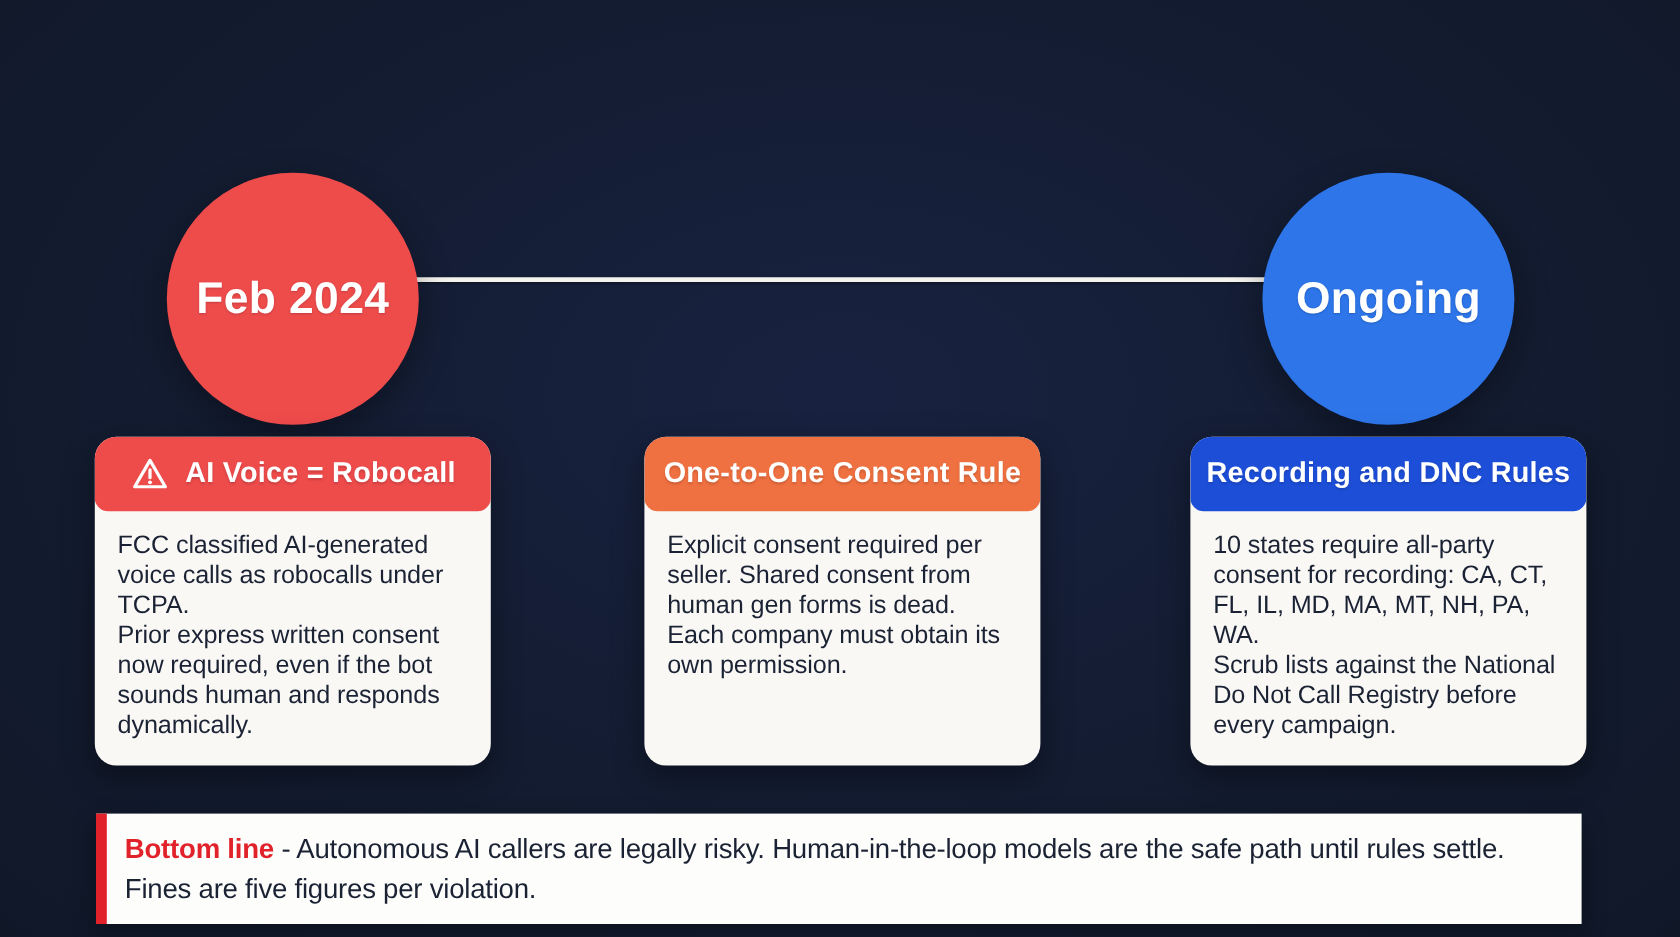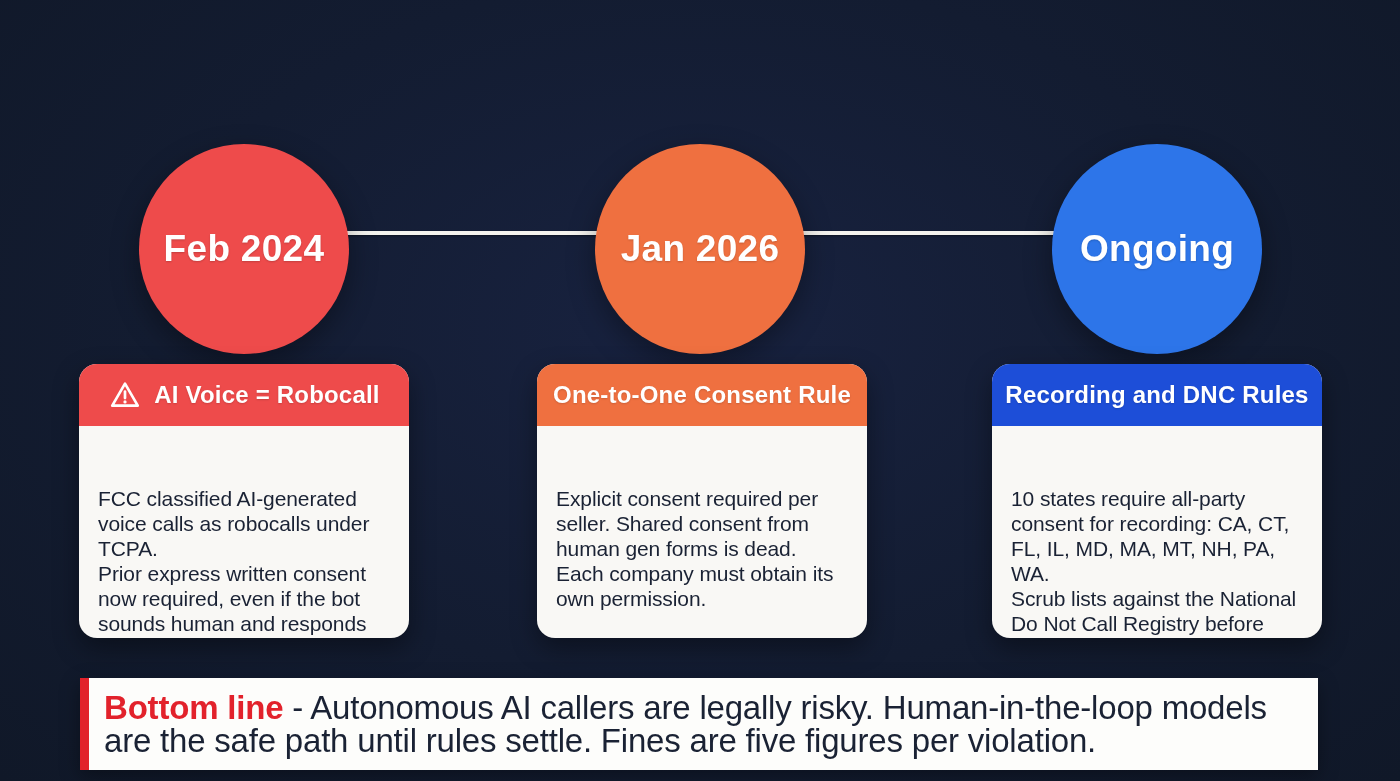--- a/index.html
+++ b/index.html
@@ -65,20 +65,21 @@
   .card-1 { left: 79px; }
   .card-2 { left: 537px; }
   .card-3 { left: 992px; }
   .card-header {
     height: 62px;
     display: flex;
     align-items: center;
     justify-content: center;
     gap: 12px;
     padding: 0 14px;
+    border-radius: 11px;
   }
   .card-title {
     color: #ffffff;
     font-size: 24px;
     font-weight: bold;
     letter-spacing: .2px;
     white-space: nowrap;
     text-shadow: 0 1px 2px rgba(0,0,0,.15);
   }
   .warn-icon {
@@ -89,56 +90,52 @@
     justify-content: center;
     flex: 0 0 auto;
   }
   .warn-icon svg { width: 34px; height: 34px; }
   .card-body {
     padding: 16px 19px 0 19px;
     color: #1a2234;
     font-size: 21px;
     line-height: 25px;
     letter-spacing: -0.1px;
-    margin-top: 44px;
   }
   .card-body p { margin: 0; }
 
   
   .bottom-note {
     position: absolute;
     left: 80px;
     top: 678px;
     width: 1238px;
     height: 92px;
     box-sizing: border-box;
     background: #fdfdfb;
     border-left: 9px solid;
     padding: 13px 20px 0 15px;
-    font-size: 33px;
+    font-size: 23px;
     line-height: 33px;
     color: #1a2234;
     box-shadow: 0 6px 18px rgba(0,0,0,.35);
     z-index: 2;
     letter-spacing: -0.2px;
   }
   .bn-label { font-weight: bold; }
 </style>
 </head>
 <body>
 
 <div class="stage">
 
   <div class="connector" style="background-color: rgb(244, 243, 238);"></div>
 
   <div class="node node-1" style="background-color: rgb(238, 75, 75);">
     <span class="node-label">Feb 2024</span>
-  </div>
-  <div class="node node-2" style="background-color: rgb(239, 112, 64);">
-    <span class="node-label">Jan 2026</span>
   </div>
   <div class="node node-3" style="background-color: rgb(45, 117, 233); text-align: right;">
     <span class="node-label">Ongoing</span>
   </div>
 
   <div class="card card-1">
     <div class="card-header" style="background-color: rgb(238, 75, 75);">
       <span class="warn-icon">
         <svg viewBox="0 0 24 24" aria-hidden="true">
           <path d="M12 4 L21 19.5 H3 Z" fill="none" stroke="#ffffff" stroke-width="1.9" stroke-linejoin="round"></path>

